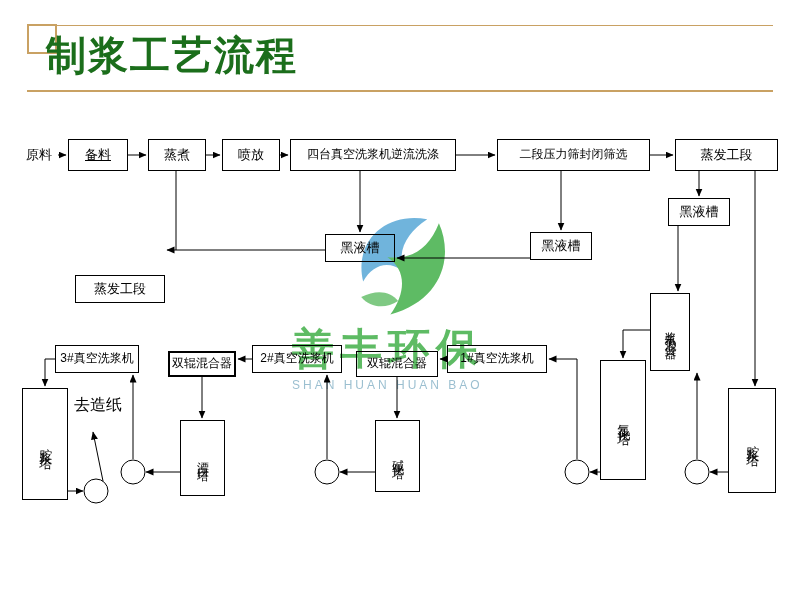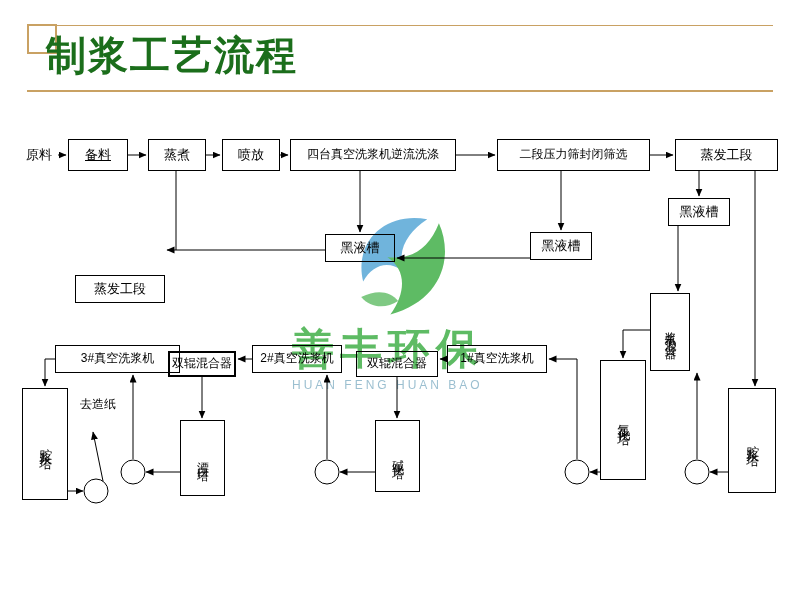--- a/index.html
+++ b/index.html
@@ -51,47 +51,47 @@
   <h1 class="title">制浆工艺流程</h1>
   <div class="deco-line bottom"></div>
 
   <div class="watermark">
     <svg class="wm-logo" width="140" height="136" viewBox="0 0 140 140">
       <path d="M30,88 C20,46 54,16 96,24 C76,37 65,55 71,77 C55,66 40,71 30,88 Z" fill="#58a8d7"></path>
       <path d="M108,28 C124,64 110,108 58,122 C74,100 75,76 55,63 C81,66 98,53 108,28 Z" fill="#43b049"></path>
       <path d="M28,104 C44,96 58,98 66,108 C54,116 38,116 28,104 Z" opacity="0.8" fill="#43b049"></path>
     </svg>
     <div class="wm-name">善丰环保</div>
-    <div class="wm-sub">HUAN FENG HUAN BAO</div>
+    <div class="wm-sub">SHAN HUAN HUAN BAO</div>
   </div>
 
   <div id="boxes-layer">
       <div class="node plain" style="left: 18px; top: 146px; width: 42px; height: 18px;">原料</div>
       <div class="node" style="left: 68px; top: 139px; width: 60px; height: 32px; text-decoration: underline;">备料</div>
       <div class="node" style="left: 148px; top: 139px; width: 58px; height: 32px;">蒸煮</div>
       <div class="node" style="left: 222px; top: 139px; width: 58px; height: 32px;">喷放</div>
       <div class="node" style="left: 290px; top: 139px; width: 166px; height: 32px; font-size: 12px;">四台真空洗浆机逆流洗涤</div>
       <div class="node" style="left: 497px; top: 139px; width: 153px; height: 32px; font-size: 12px;">二段压力筛封闭筛选</div>
       <div class="node" style="left: 675px; top: 139px; width: 103px; height: 32px;">蒸发工段</div>
       <div class="node" style="left: 668px; top: 198px; width: 62px; height: 28px;">黑液槽</div>
       <div class="node" style="left: 530px; top: 232px; width: 62px; height: 28px;">黑液槽</div>
       <div class="node" style="left: 325px; top: 234px; width: 70px; height: 28px;">黑液槽</div>
       <div class="node" style="left: 75px; top: 244px; width: 90px; height: 28px; margin-top: 31px;">蒸发工段</div>
-      <div class="node" style="left: 55px; top: 345px; width: 125px; height: 28px; font-size: 12px;">3#真空洗浆机</div>
+      <div class="node" style="left: 55px; top: 345px; width: 84px; height: 28px; font-size: 12px;">3#真空洗浆机</div>
       <div class="node bold" style="left: 168px; top: 351px; width: 68px; height: 26px; font-size: 12px;">双辊混合器</div>
       <div class="node" style="left: 252px; top: 345px; width: 90px; height: 28px; font-size: 12px;">2#真空洗浆机</div>
       <div class="node" style="left: 356px; top: 351px; width: 82px; height: 26px; font-size: 12px;">双辊混合器</div>
       <div class="node" style="left: 447px; top: 345px; width: 100px; height: 28px; font-size: 12px;">1#真空洗浆机</div>
       <div class="node vertical" style="left: 650px; top: 293px; width: 40px; height: 78px; font-size: 12px;">浆氯混合器</div>
       <div class="node vertical" style="left: 600px; top: 360px; width: 46px; height: 120px;">氯化塔</div>
       <div class="node vertical" style="left: 728px; top: 388px; width: 48px; height: 105px;">贮浆塔</div>
       <div class="node vertical" style="left: 375px; top: 420px; width: 45px; height: 72px; font-size: 12px;">碱化塔</div>
       <div class="node vertical" style="left: 180px; top: 420px; width: 45px; height: 76px; font-size: 12px;">漂白塔</div>
       <div class="node vertical" style="left: 22px; top: 388px; width: 46px; height: 112px;">贮浆塔</div>
-      <div class="node plain" style="left: 72px; top: 396px; width: 52px; height: 18px; font-size: 12px;">去造纸</div>
+      <div class="node plain" style="left: 72px; top: 396px; width: 52px; height: 18px; font-size: 16px;">去造纸</div>
     </div>
 
   <svg id="edges-svg" width="800" height="600" viewBox="0 0 800 600">
     <defs>
       <marker id="arrowhead" markerWidth="9" markerHeight="9" refX="7.5" refY="3.5" orient="auto">
         <path d="M0,0 L8,3.5 L0,7 Z"></path>
       </marker>
     </defs>
   <polyline points="58,155 66,155" class="edge" marker-end="url(#arrowhead)"></polyline>
       <polyline points="128,155 146,155" class="edge" marker-end="url(#arrowhead)"></polyline>

